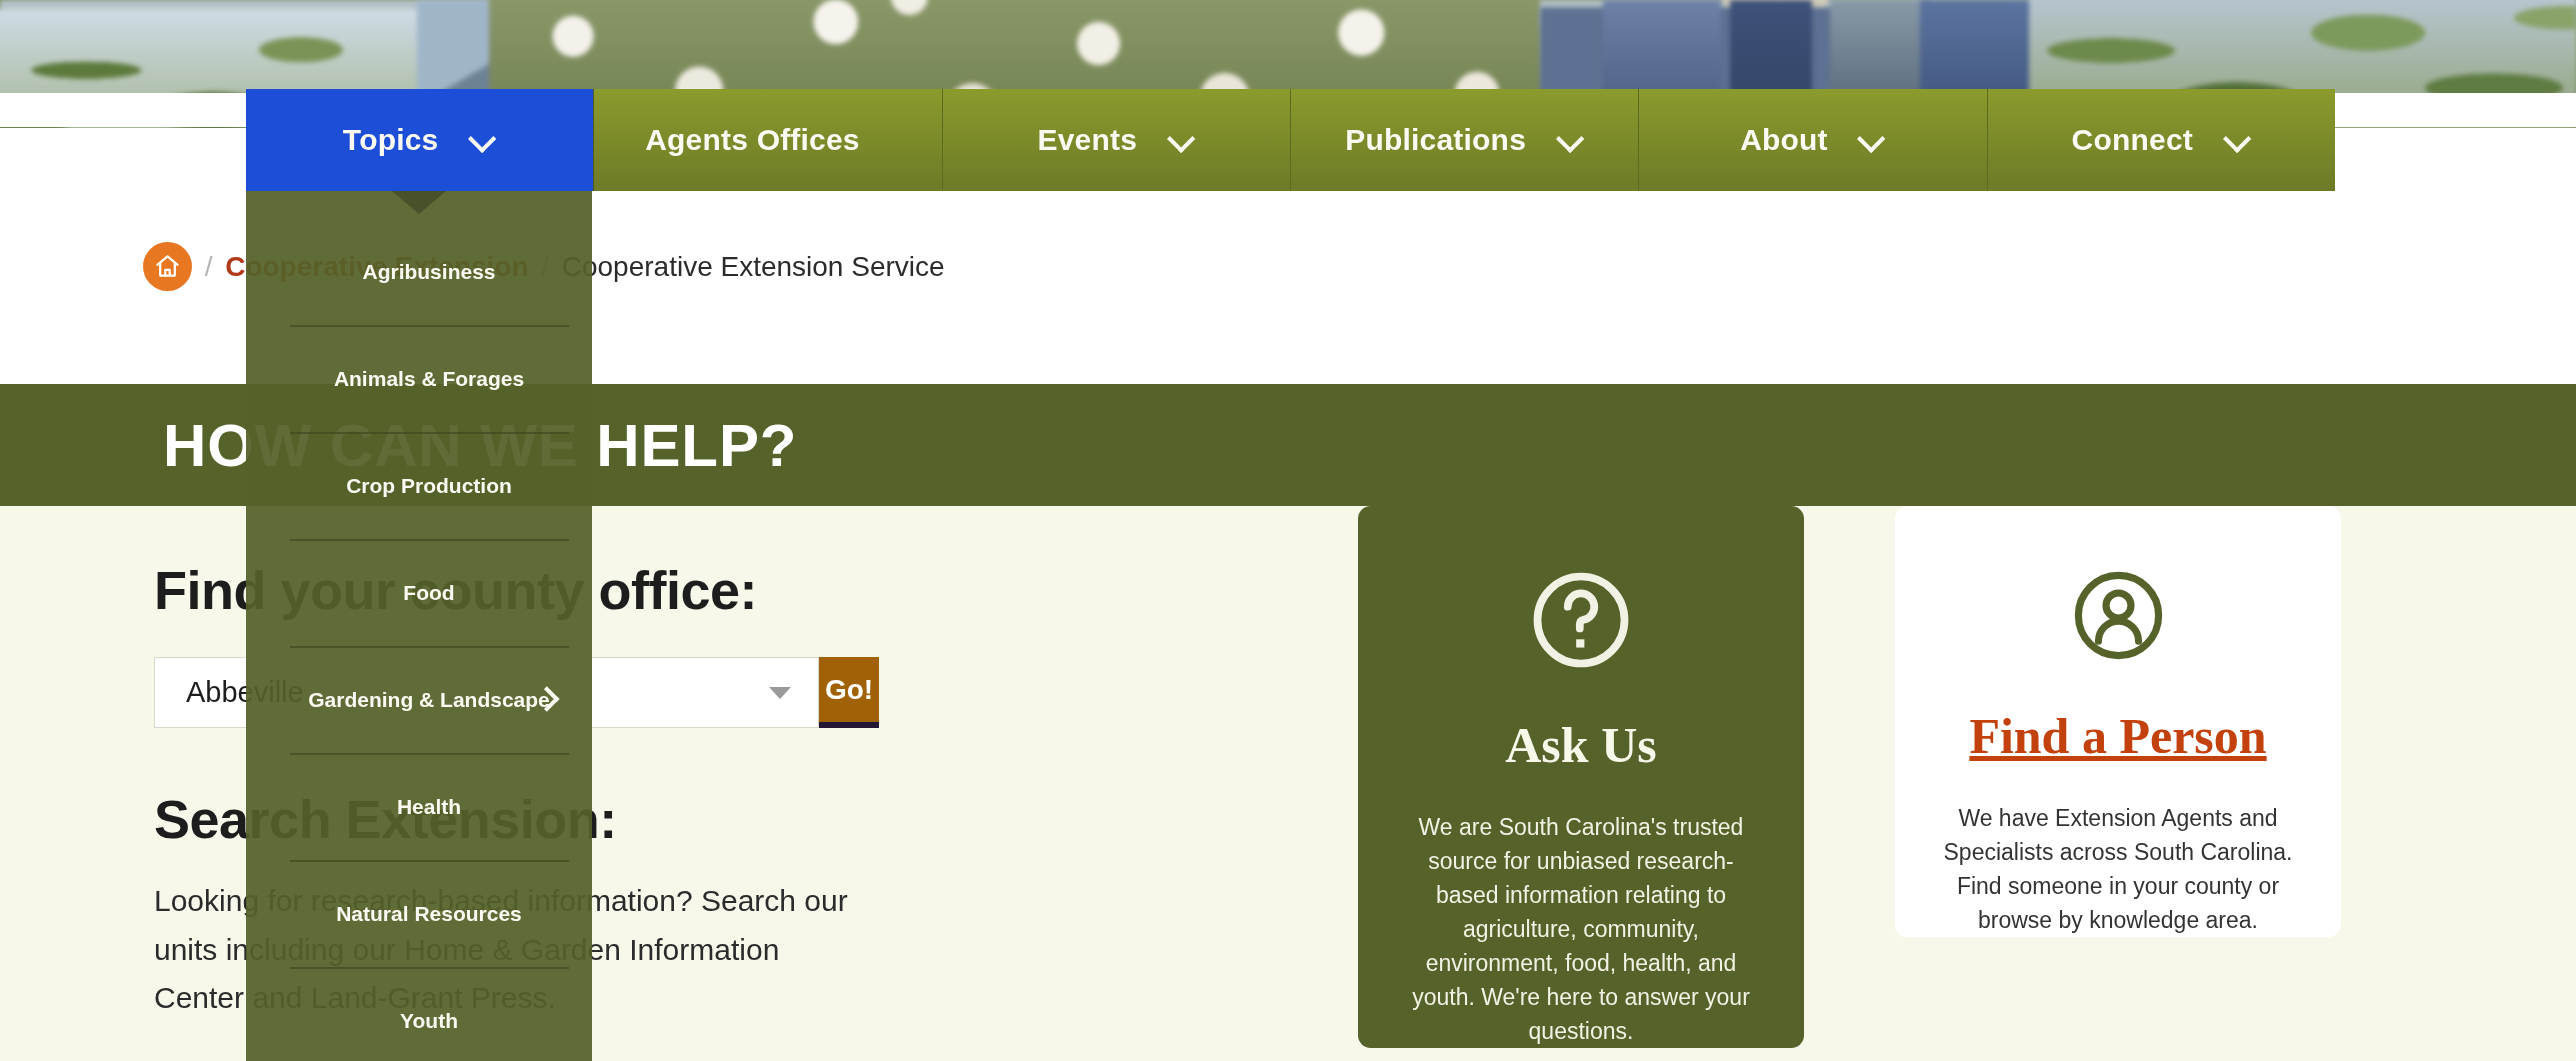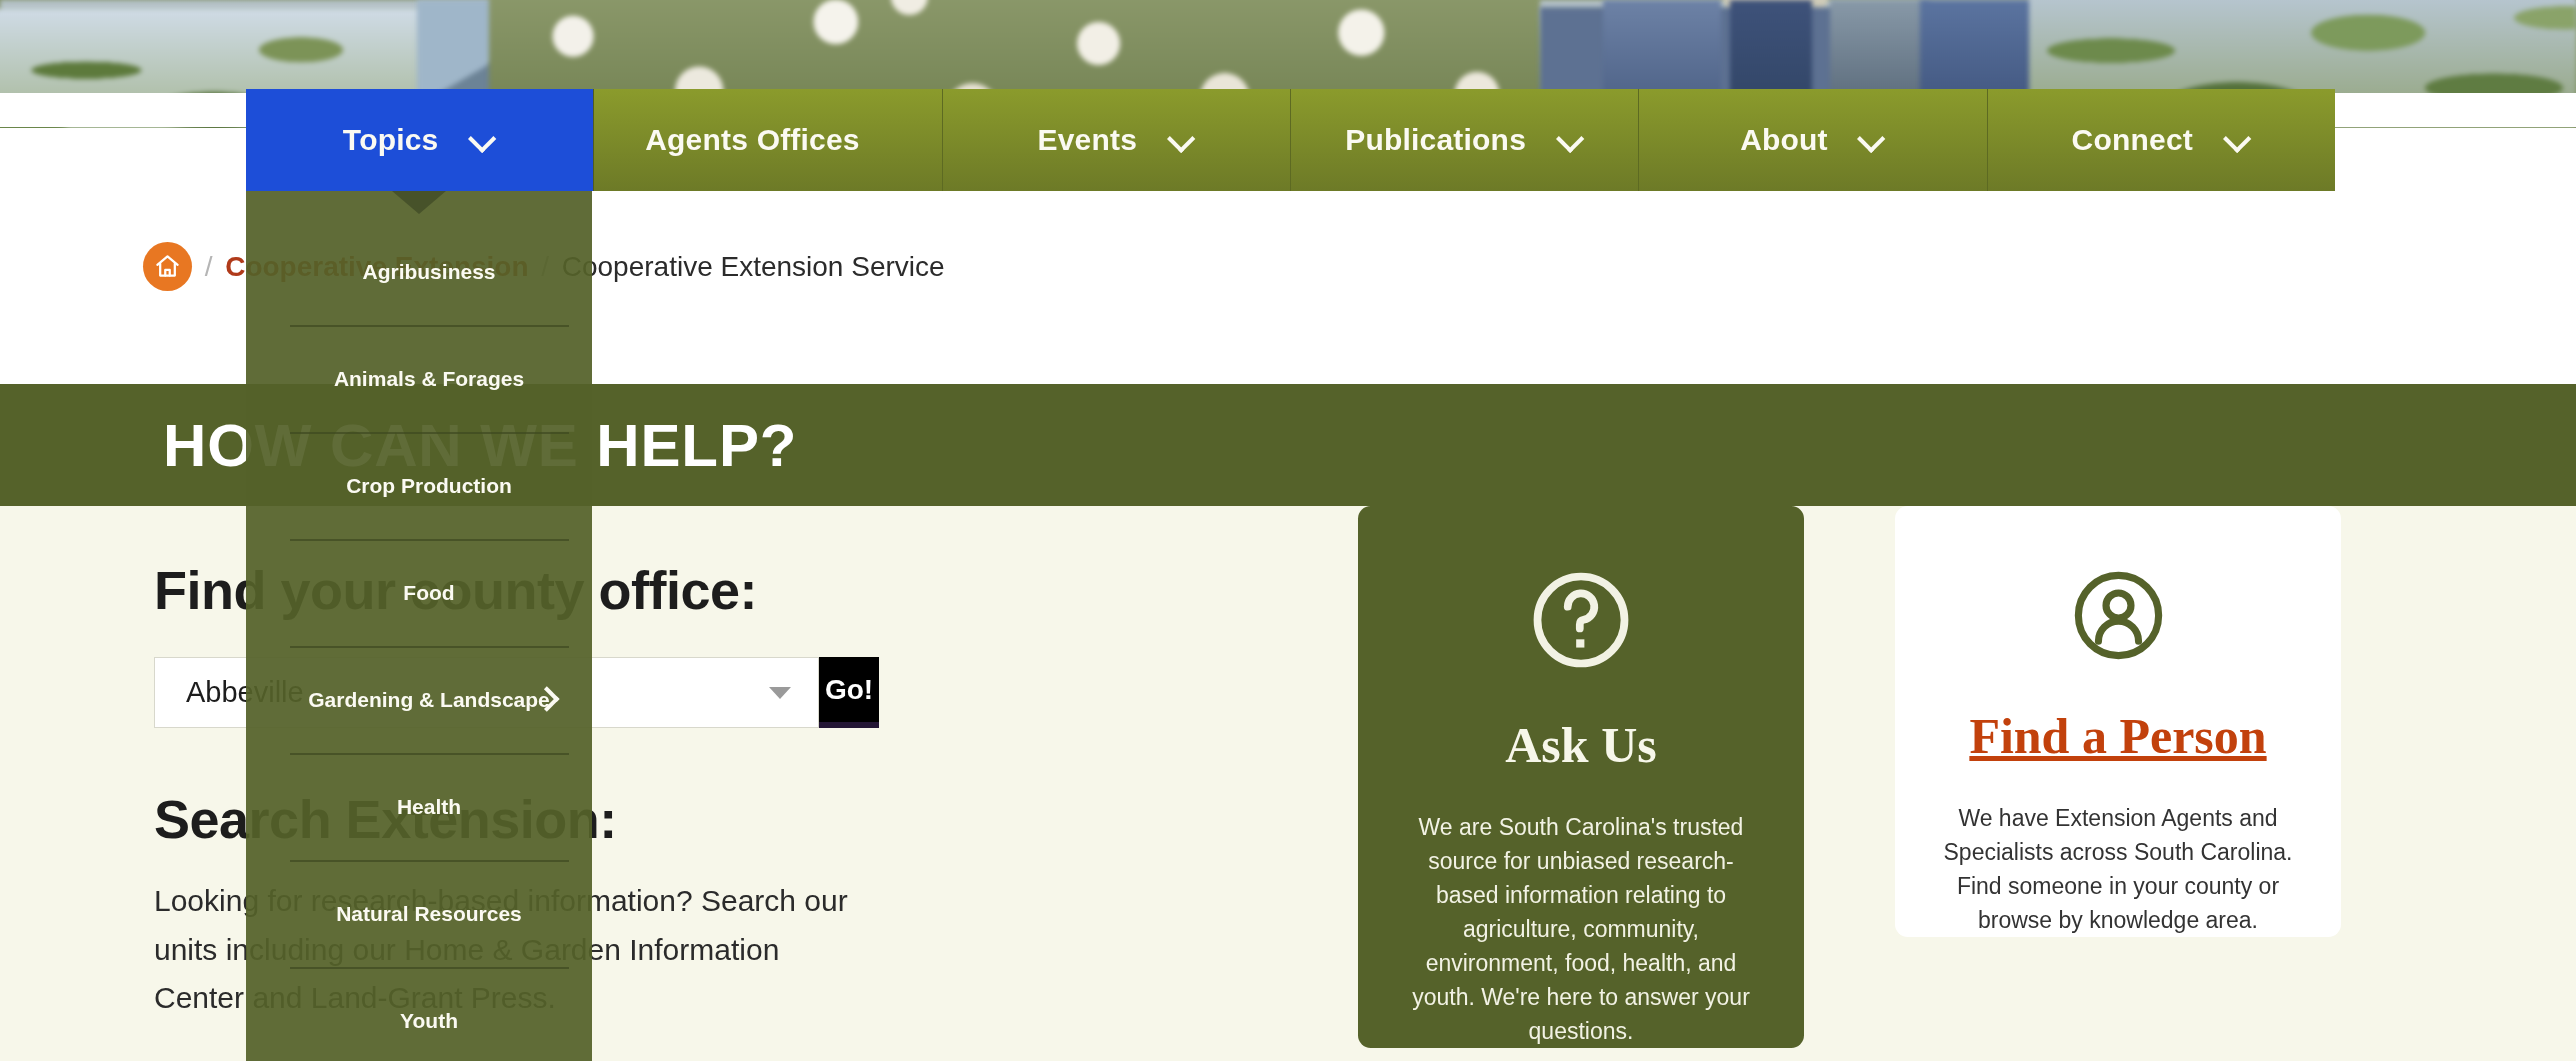--- a/index.html
+++ b/index.html
@@ -262,21 +262,21 @@
     cursor: pointer;
   }
   .caret-down {
     width: 0; height: 0;
     border-left: 11px solid transparent;
     border-right: 11px solid transparent;
     border-top: 12.7px solid #9a9a9a;
   }
   .go-btn {
     flex: 0 0 60px;
-    background: #000000;
+    background: #a16207;
     border-bottom: 6.3px solid #241635;
     color: #ffffff;
     font-size: 28px;
     font-weight: 700;
     display: flex; align-items: center; justify-content: center;
     cursor: pointer;
   }
   .search-block { margin-top: 60px; }
   .search-body {
     margin-top: 27px;

